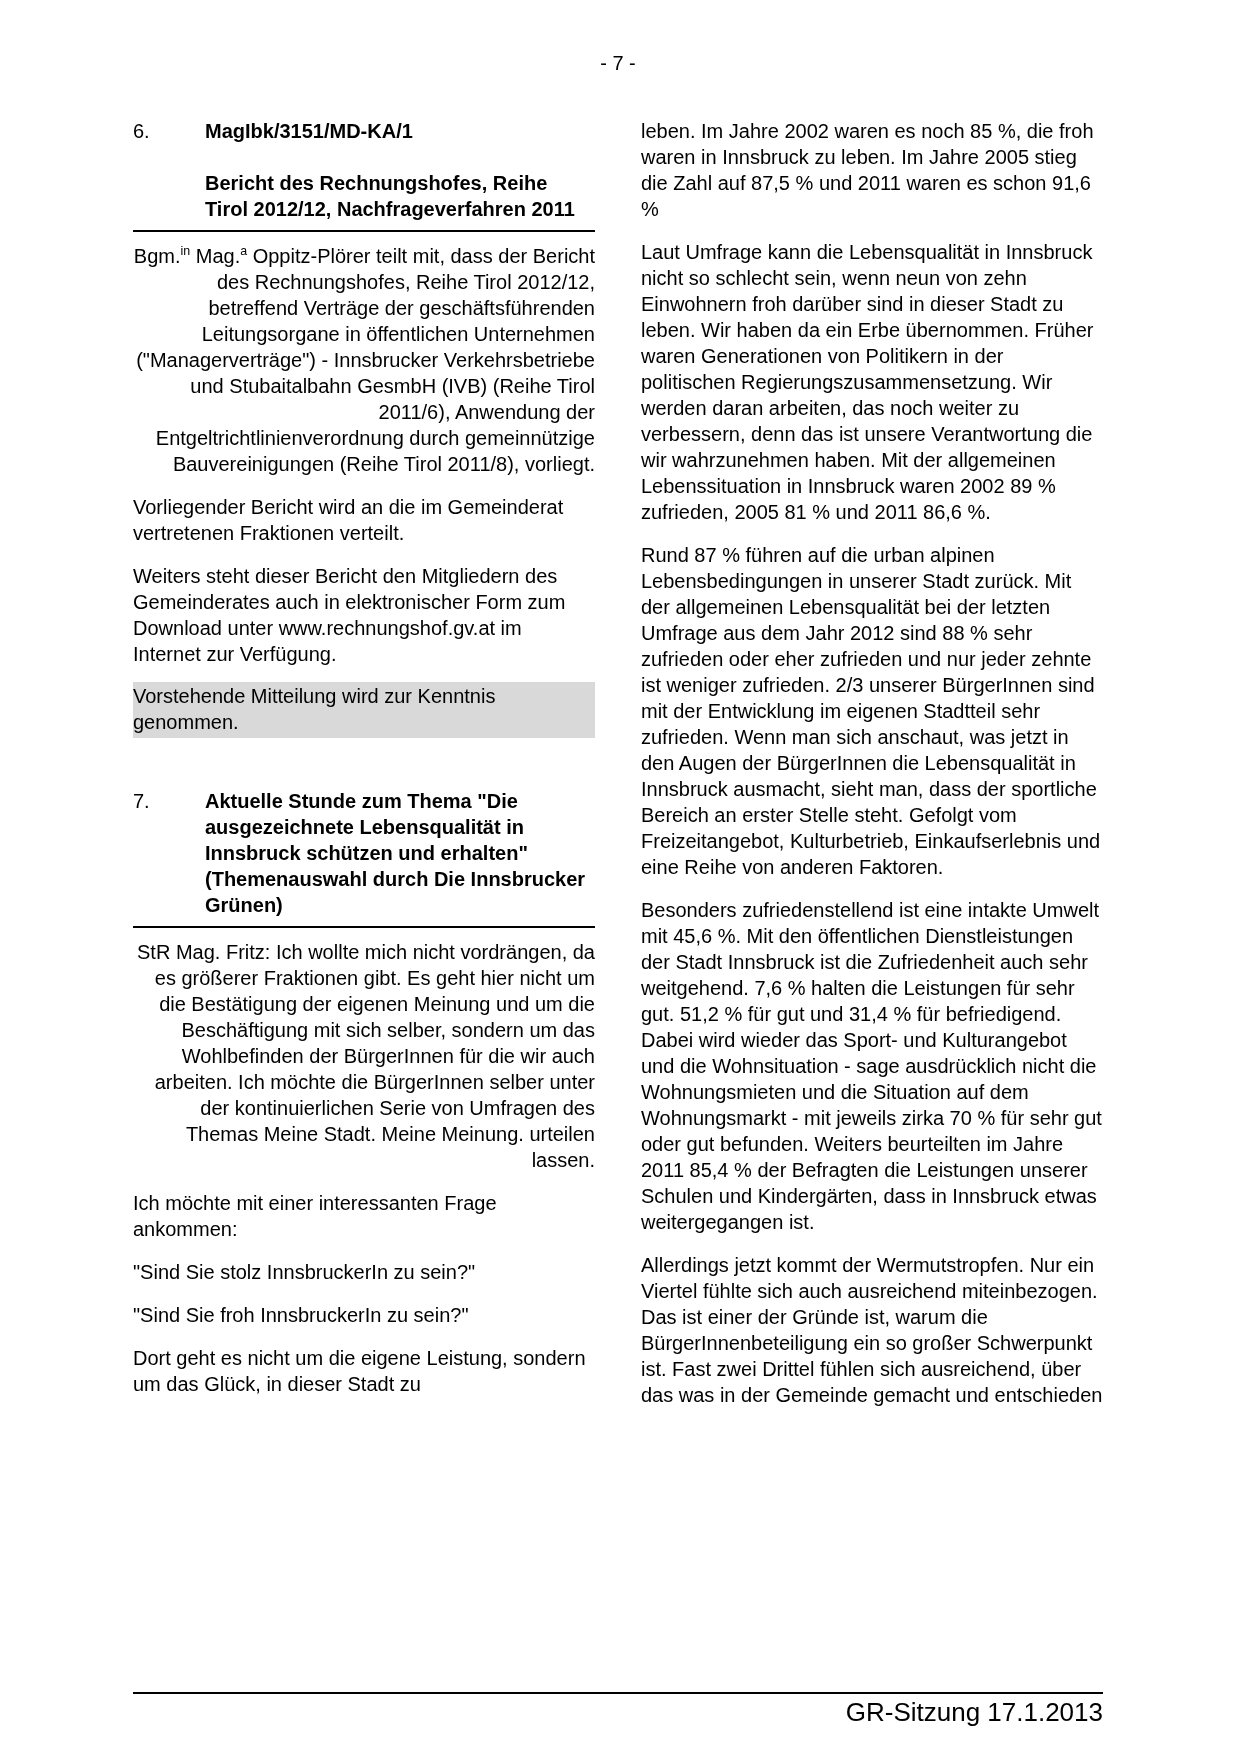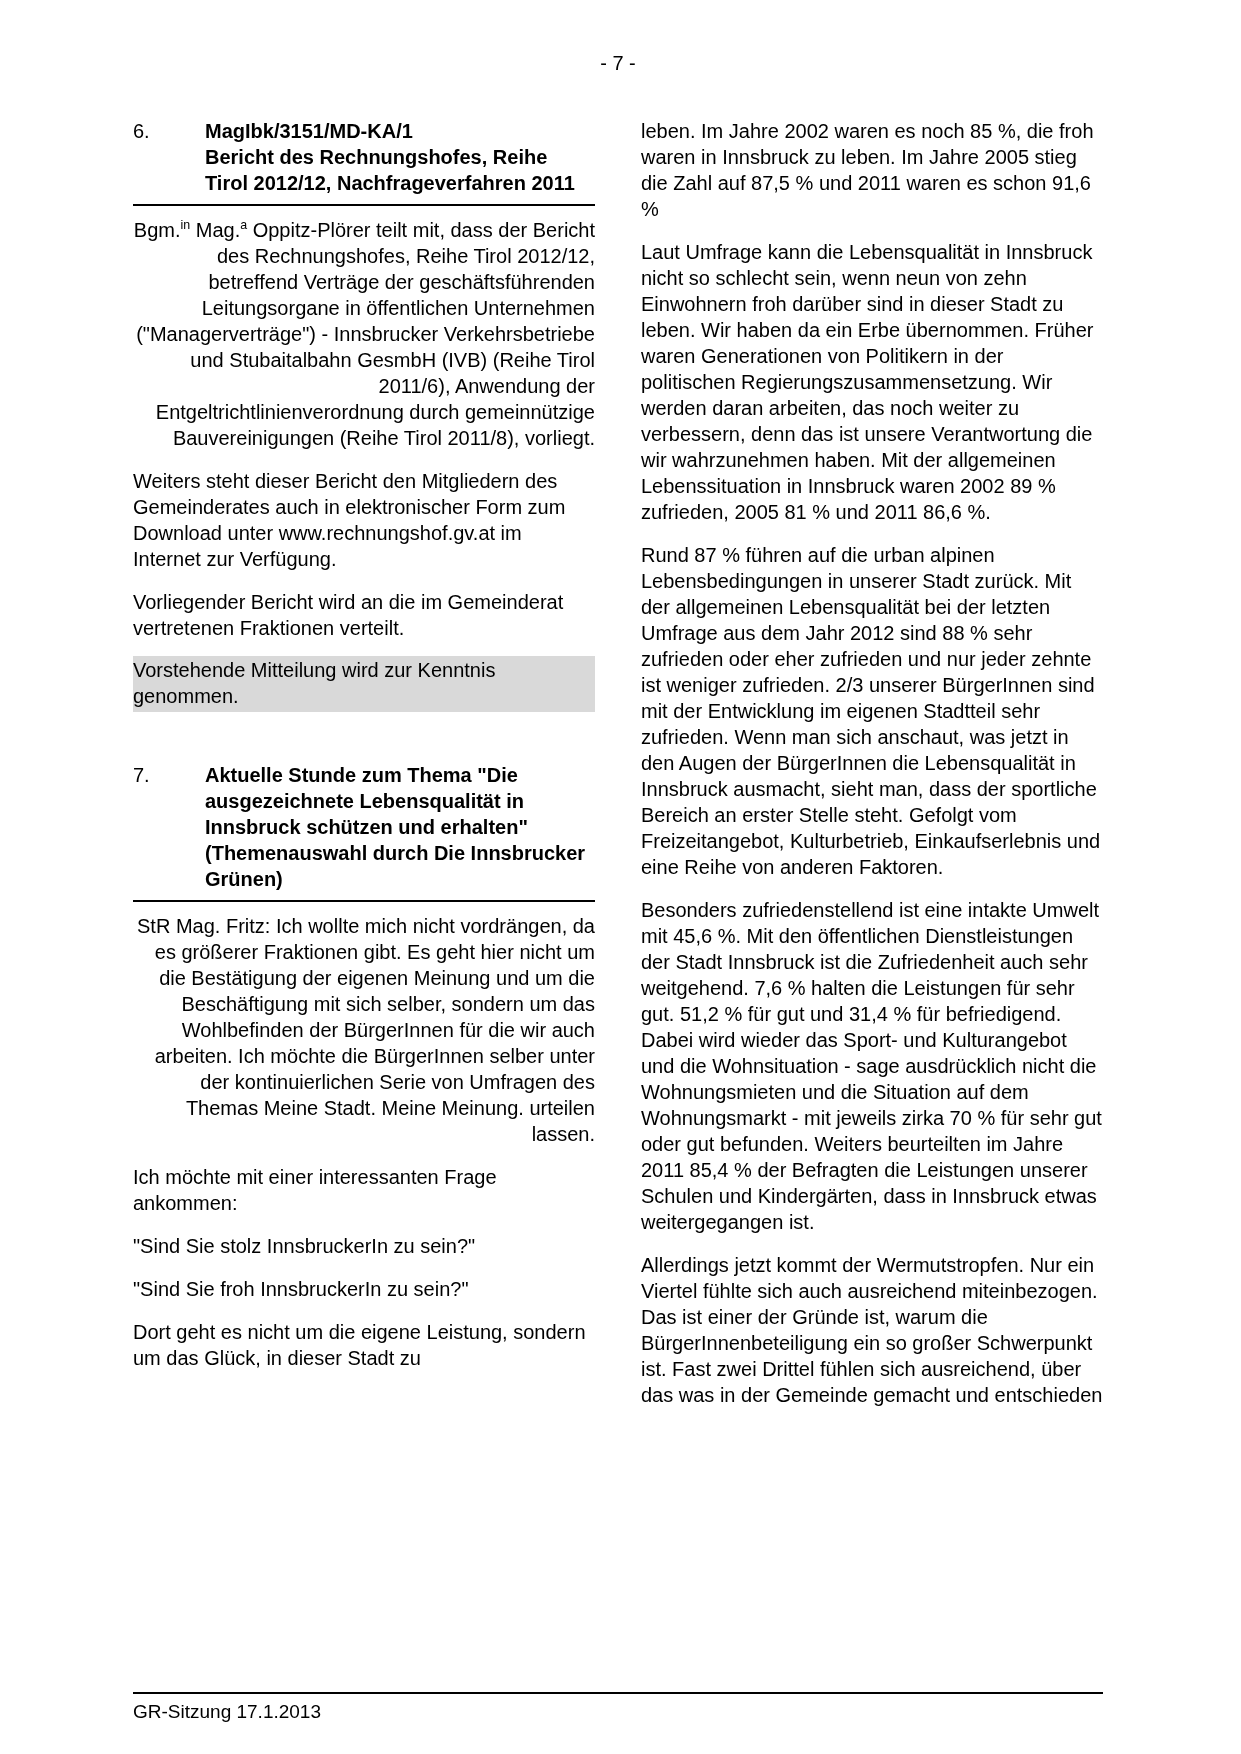--- a/index.html
+++ b/index.html
@@ -30,21 +30,21 @@
   .col { flex: 1 1 0; min-width: 0; }
 
   .heading {
     display: flex;
     align-items: flex-start;
   }
   .heading .num {
     flex: 0 0 72px;
   }
   .heading .head-text { flex: 1 1 auto; font-weight: bold; }
-  .heading .subtitle { margin-top: 0; }
+  .heading .subtitle { margin-top: 26px; }
 
   .rule {
     border-top: 2px solid #000;
     margin-top: 8px;
     margin-bottom: 2px;
   }
 
   p.para {
     margin: 17px 0 13px 0;
   }
@@ -67,21 +67,21 @@
   .footer {
     position: absolute;
     left: 133px;
     right: 138px;
     top: 1692px;
   }
   .footer-rule {
     border-top: 2px solid #000;
     margin-bottom: 5px;
   }
-  .footer-text { font-size: 19px; }
+  .footer-text { font-size: 26px; text-align: right; }
 </style>
 </head>
 <body>
 
 <div class="page">
 
   <div class="page-number">- 7 -</div>
 
   <div class="columns">
 
@@ -92,22 +92,22 @@
           <div class="num">6.</div>
           <div class="head-text">
             <div>MagIbk/3151/MD-KA/1</div>
             <div class="subtitle">Bericht des Rechnungshofes, Reihe Tirol 2012/12, Nachfrageverfahren 2011</div>
           </div>
         </div>
         <div class="rule"></div>
 
         <p class="para first"><span>Bgm.</span><sup class="ss">in</sup><span> Mag.</span><sup class="ss">a</sup><span> Oppitz-Plörer teilt mit, dass der Bericht des Rechnungshofes, Reihe Tirol 2012/12, betreffend Verträge der geschäftsführenden Leitungsorgane in öffentlichen Unternehmen ("Managerverträge") - Innsbrucker Verkehrsbetriebe und Stubaitalbahn GesmbH (IVB) (Reihe Tirol 2011/6), Anwendung der Entgeltrichtlinienverordnung durch gemeinnützige Bauvereinigungen (Reihe Tirol 2011/8), vorliegt.</span></p>
 
+        <p class="para">Vorliegender Bericht wird an die im Gemeinderat vertretenen Fraktionen verteilt.</p>
         <p class="para">Weiters steht dieser Bericht den Mitgliedern des Gemeinderates auch in elektronischer Form zum Download unter www.rechnungshof.gv.at im Internet zur Verfügung.</p>
-        <p class="para">Vorliegender Bericht wird an die im Gemeinderat vertretenen Fraktionen verteilt.</p>
 
         <p class="resolution">Vorstehende Mitteilung wird zur Kenntnis genommen.</p>
       </section>
 
       <section class="section-7">
         <div class="heading">
           <div class="num">7.</div>
           <div class="head-text">Aktuelle Stunde zum Thema "Die ausgezeichnete Lebensqualität in Innsbruck schützen und erhalten" (Themenauswahl durch Die Innsbrucker Grünen)</div>
         </div>
         <div class="rule"></div>

